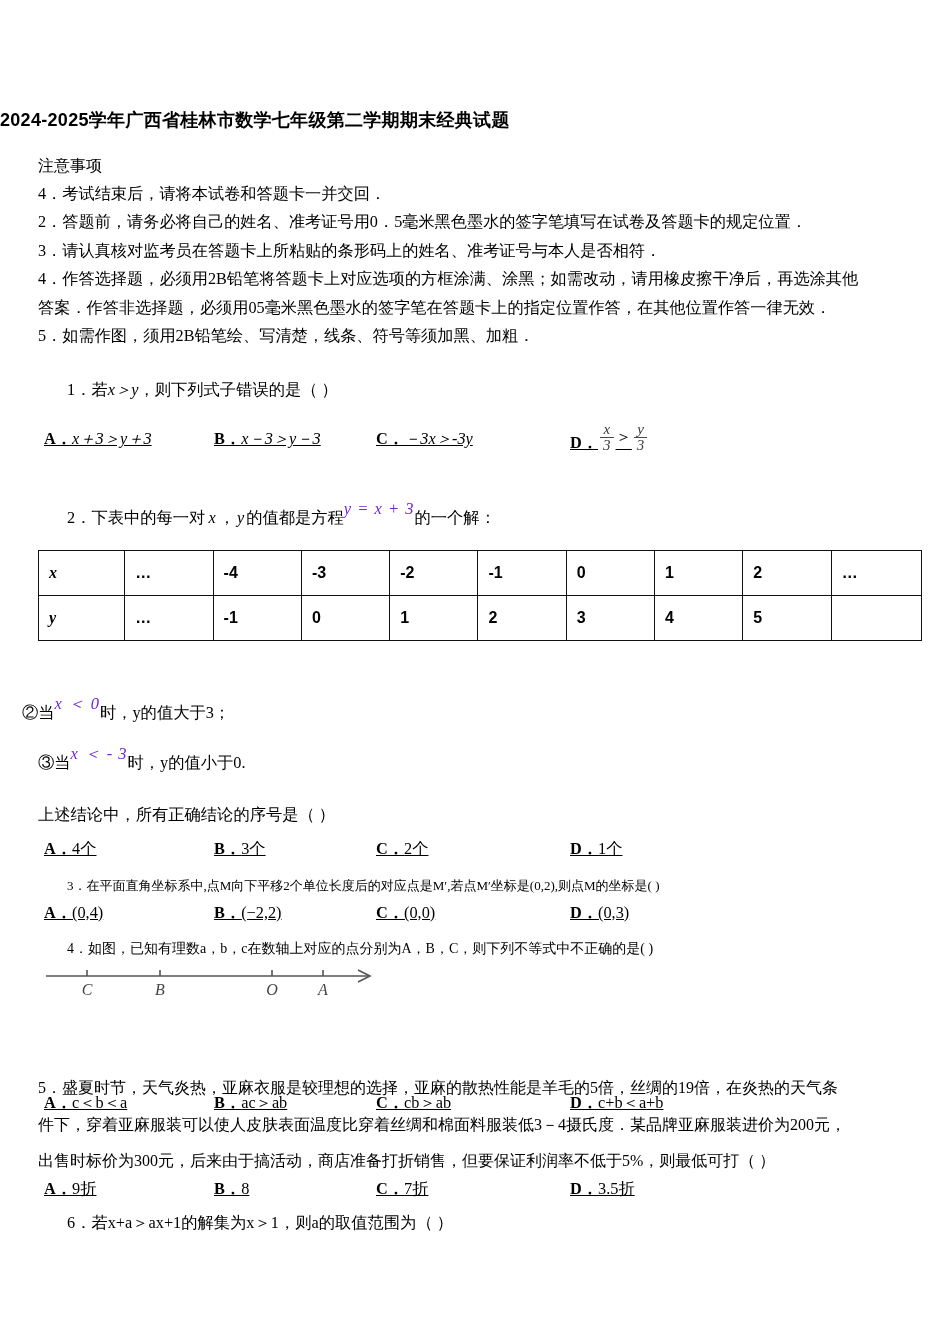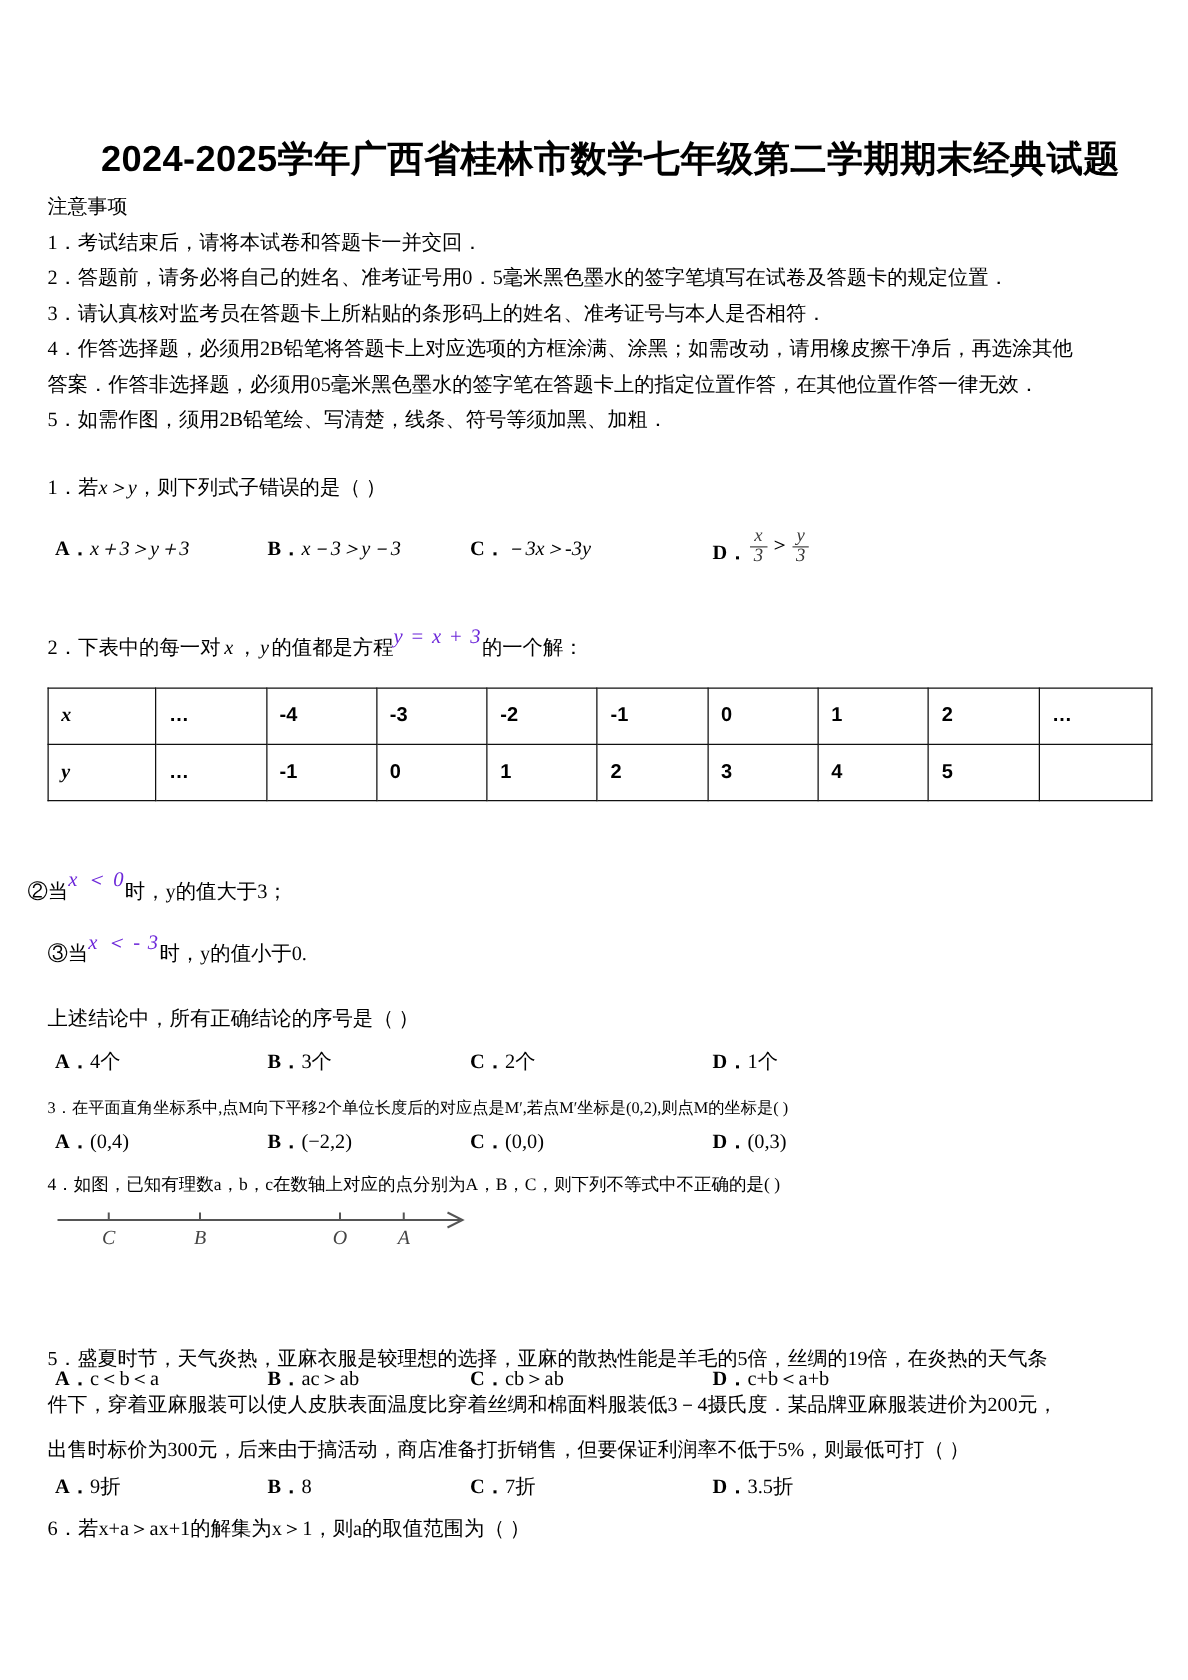--- a/index.html
+++ b/index.html
@@ -21,24 +21,24 @@
     width: 950px;
     height: 1344px;
   }
 
   
   .doc-title {
     position: absolute;
     left: 0;
     top: 108px;
     width: 896px;
-    text-align: right;
+    text-align: left;
     font-family: "Liberation Sans", "DejaVu Sans", sans-serif;
     font-weight: bold;
-    font-size: 29px;
+    font-size: 18px;
     letter-spacing: 0.3px;
     white-space: nowrap;
   }
 
   
   .blk {
     position: absolute;
     font-size: 16.3px;
     line-height: 26px;
     white-space: nowrap;
@@ -65,20 +65,21 @@
   
   .sec-head {
     left: 38px;
     top: 349px;
     font-size: 16.3px;
   }
 
   
   .q-stem {
     font-size: 16.3px;
+    margin-left: 29px;
   }
   .qnum {
     font-family: "Liberation Serif", serif;
   }
   .mi {
     font-style: italic;
     font-family: "Liberation Serif", "DejaVu Serif", serif;
   }
 
   
@@ -86,20 +87,21 @@
     position: absolute;
     height: 24px;
     width: 892px;
     left: 38px;
   }
   .opt {
     position: absolute;
     top: 0;
     font-size: 16.3px;
     white-space: nowrap;
+    text-decoration: underline;
   }
   .opt .lab {
     font-weight: bold;
     font-family: "Liberation Serif", serif;
   }
   .opt-a { left: 6px; }
   .opt-b { left: 176px; }
   .opt-c { left: 338px; }
   .opt-d { left: 532px; }
 
@@ -181,21 +183,21 @@
 </head>
 <body>
 
 <div class="page">
 
   <div class="doc-title">2024-2025学年广西省桂林市数学七年级第二学期期末经典试题</div>
 
   <div class="blk notice-head">注意事项</div>
 
   <div class="notice-list">
-    <span class="ni">1．考试结束后，请将本试卷和答题卡一并交回．</span>
+    <span class="ni">4．考试结束后，请将本试卷和答题卡一并交回．</span>
     <span class="ni">2．答题前，请务必将自己的姓名、准考证号用0．5毫米黑色墨水的签字笔填写在试卷及答题卡的规定位置．</span>
     <span class="ni">3．请认真核对监考员在答题卡上所粘贴的条形码上的姓名、准考证号与本人是否相符．</span>
     <span class="ni">4．作答选择题，必须用2B铅笔将答题卡上对应选项的方框涂满、涂黑；如需改动，请用橡皮擦干净后，再选涂其他</span>
     <span class="ni">答案．作答非选择题，必须用05毫米黑色墨水的签字笔在答题卡上的指定位置作答，在其他位置作答一律无效．</span>
     <span class="ni">5．如需作图，须用2B铅笔绘、写清楚，线条、符号等须加黑、加粗．</span>
   </div>
 
 
   <div class="blk q-stem" style="left:38px; top:377px;">
     <span class="qnum">1．</span><span>若</span><span class="mi">x＞y</span><span>，则下列式子错误的是（  ）</span>

